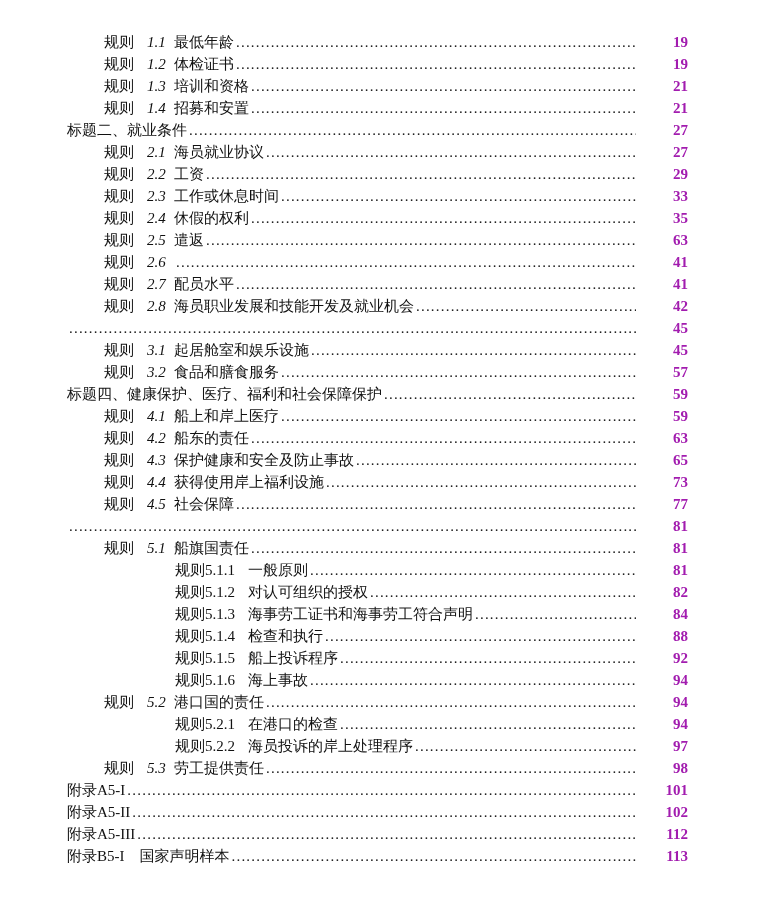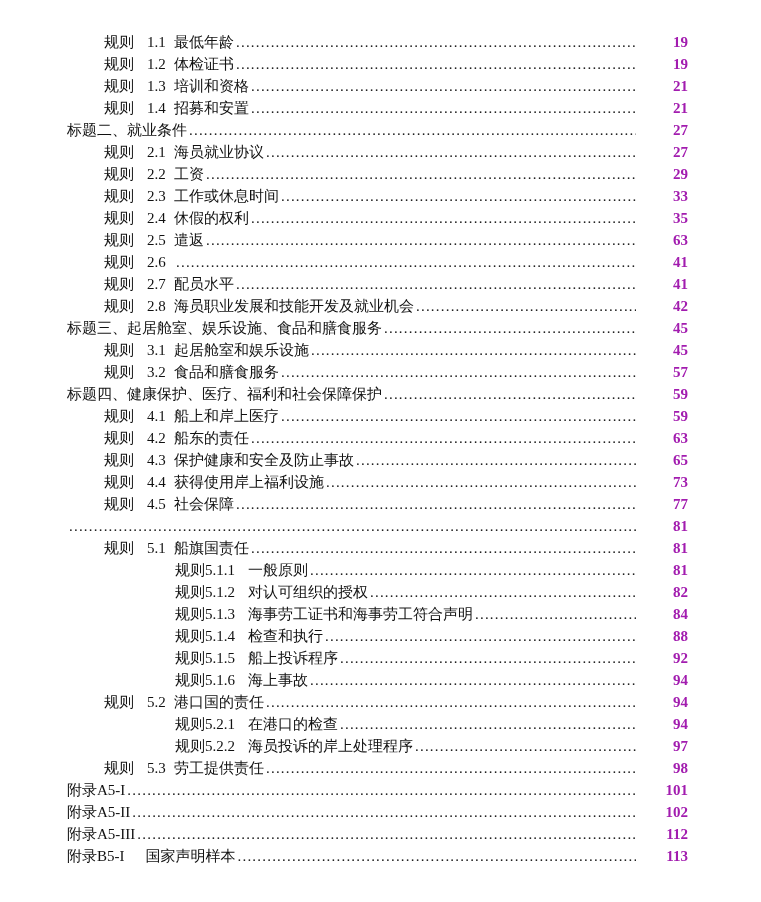--- a/index.html
+++ b/index.html
@@ -29,23 +29,23 @@
     height: 22px;
   }
   .lbl, .num, .title {
     flex: 0 0 auto;
   }
   
   .level-2 { padding-left: 37px; }
   .level-3 { padding-left: 108px; align-items: center; }
 
   .level-2 .lbl { width: 43px; }
-  .level-2 .num { width: 27px; }
+  .level-2 .num { width: 27px; font-style: italic; }
   .level-3 .lbl { margin-right: 13px; }
-  .level-1 .title:not(:empty) { margin-left: 21px; }
+  .level-1 .title:not(:empty) { margin-left: 15px; }
 
   .num:empty, .title:empty { display: none; }
 
   .leader {
     flex: 1 1 auto;
     overflow: hidden;
     white-space: nowrap;
     letter-spacing: 1.2px;
     margin-left: 2px;
     margin-right: 16px;
@@ -147,21 +147,20 @@
     <span class="pagenum">41</span>
   </div>
       <div class="row level-2">
     <span class="lbl">规则</span>
     <span class="num">2.8</span>
     <span class="title">海员职业发展和技能开发及就业机会</span>
     <span class="leader">........................................................................................................................................................................................................</span>
     <span class="pagenum">42</span>
   </div>
       <div class="row level-1">
-    <span class="lbl">标题三、起居舱室、娱乐设施、食品和膳食服务</span>
 
     <span class="leader">........................................................................................................................................................................................................</span>
     <span class="pagenum">45</span>
   </div>
       <div class="row level-2">
     <span class="lbl">规则</span>
     <span class="num">3.1</span>
     <span class="title">起居舱室和娱乐设施</span>
     <span class="leader">........................................................................................................................................................................................................</span>
     <span class="pagenum">45</span>

